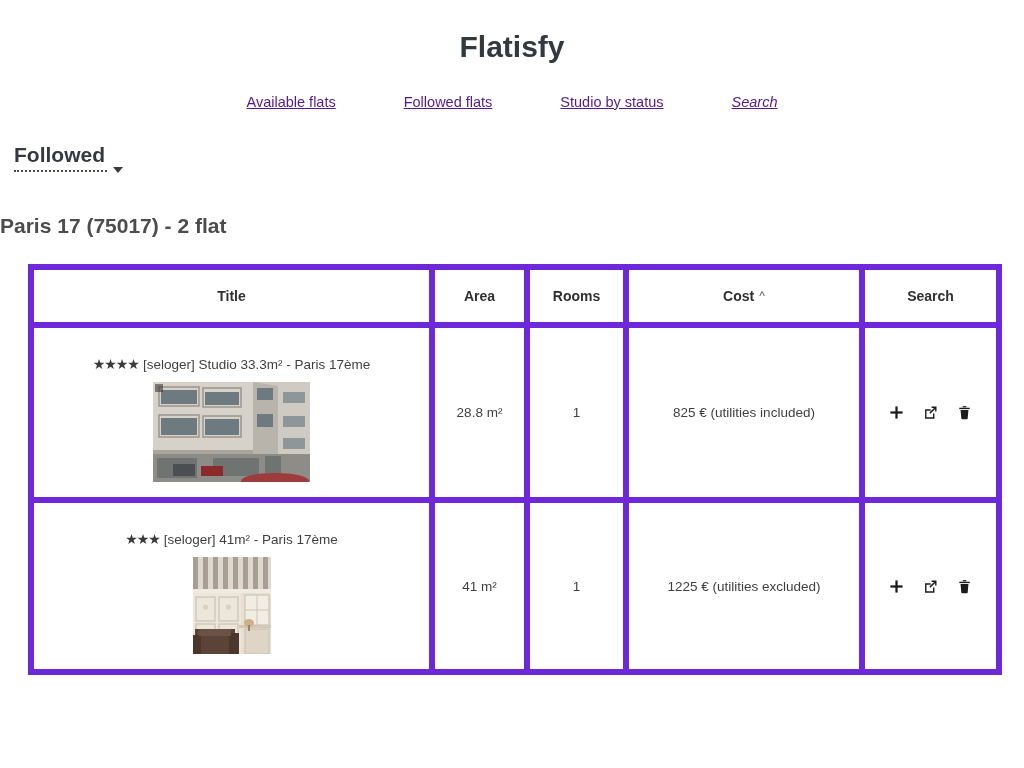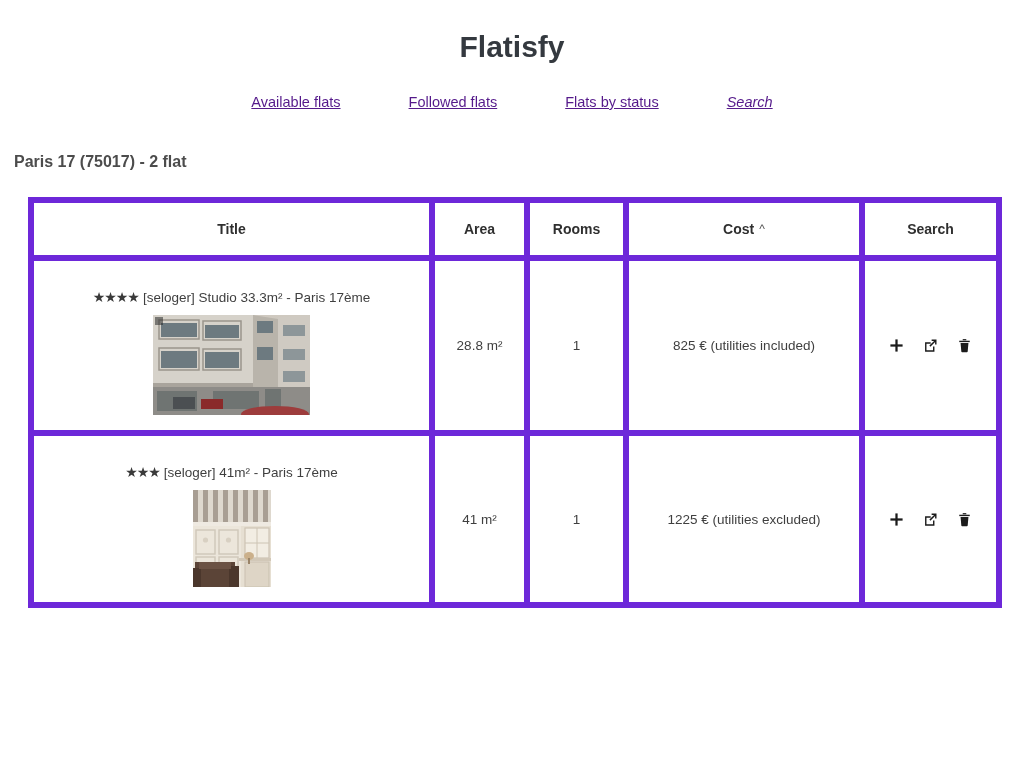--- a/index.html
+++ b/index.html
@@ -72,23 +72,22 @@
     right: -16px;
     bottom: -3px;
     width: 0;
     height: 0;
     border-left: 5px solid transparent;
     border-right: 5px solid transparent;
     border-top: 6px solid #3a3a3a;
   }
 
   .subheading {
-    padding-left: 14px;
     margin-top: 42px;
-    font-size: 16px;
+    font-size: 21px;
     font-weight: bold;
     color: #4c4c4c;
   }
 
   
   .table-wrap {
     padding-left: 28px;
     padding-right: 28px;
     margin-top: 26px;
   }
@@ -177,23 +176,29 @@
   .icon-btn svg { display: block; }
 </style>
 </head>
 <body>
 
 <div class="page">
 
   <h1 class="app-title">Flatisfy</h1>
 
   <div class="nav">
-    <a href="#">Available flats</a><a href="#">Followed flats</a><a href="#">Flats by status</a><a href="#">Search</a>
+    <a href="#">Available flats</a><a href="#">Followed flats</a><a href="#">Studio by status</a><a href="#">Search</a>
   </div>
 
+  <div class="section-wrap">
+    <h2 class="section-title">
+      <span>Followed</span>
+      <span class="caret"></span>
+    </h2>
+  </div>
 
   <div class="subheading">Paris 17 (75017) - 2 flat</div>
 
   <div class="table-wrap">
     <table class="flats">
       <colgroup>
         <col class="col-title">
           <col class="col-area">
           <col class="col-rooms">
           <col class="col-cost">

